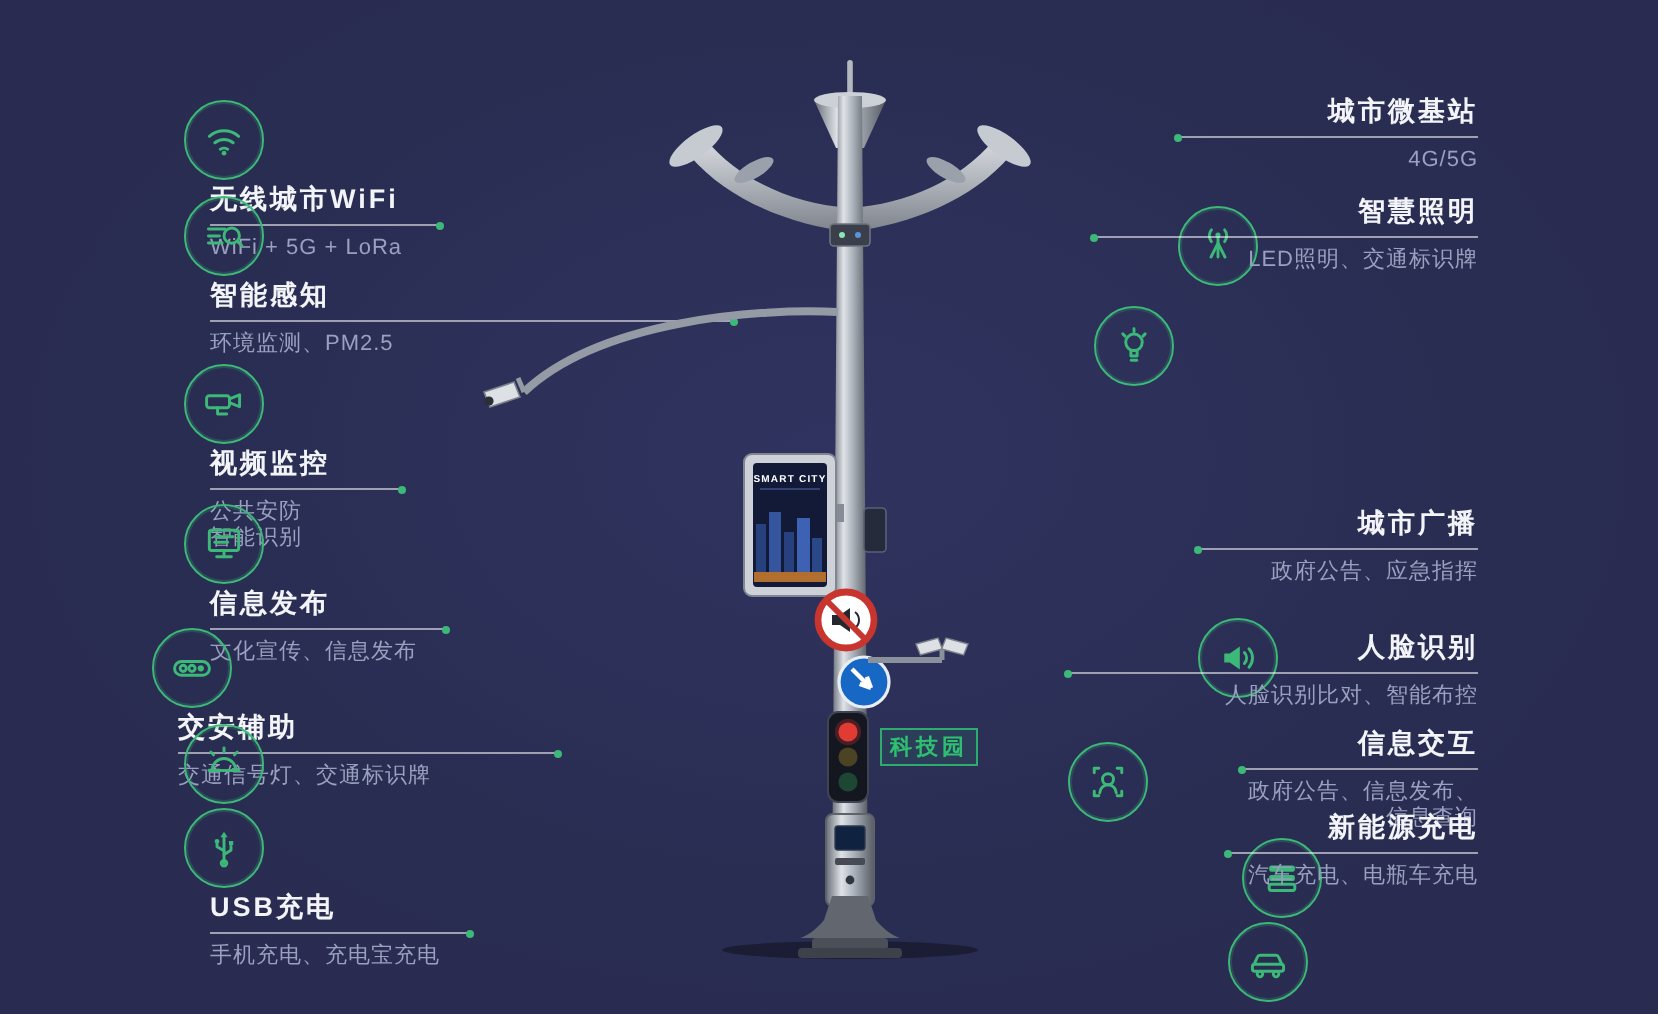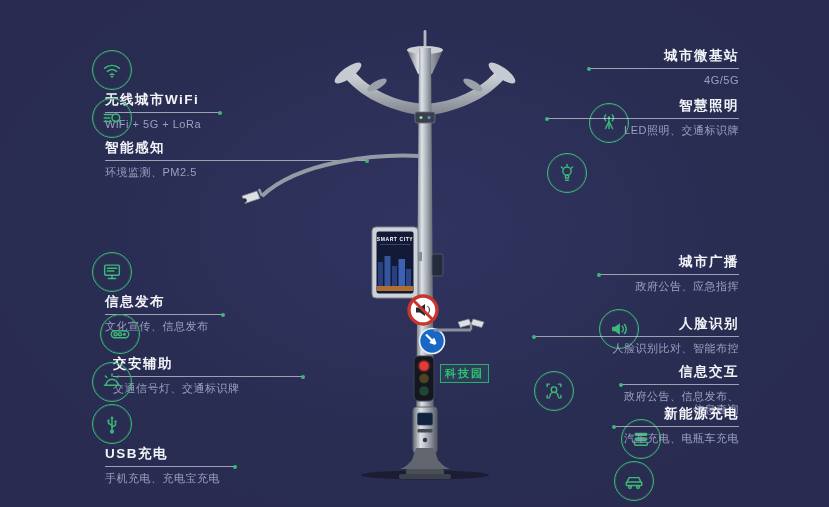--- a/index.html
+++ b/index.html
@@ -68,39 +68,54 @@
           <path d="M19.2 14.8l2.6 2.6"></path>
         </svg>
     </div>
     <div class="txt" style="width:262px">
       <div class="f-title">智能感知</div>
       <div class="f-line"></div>
       <div class="f-sub">环境监测、PM2.5</div>
     </div>
   </div>
 
+  <div class="feature left" style="top:182px;left:92px">
+    <div class="icon-circle">
+      <svg viewBox="0 0 24 24">
+          <rect x="2.5" y="7.5" width="12.5" height="6.5" rx="1.5"></rect>
+          <path d="M15 9.2l5.5-2.2v6.5L15 11.3"></path>
+          <path d="M8.5 14v3.5h5"></path>
+        </svg>
+    </div>
+    <div class="txt" style="width:96px">
+      <div class="f-title">视频监控</div>
+      <div class="f-line"></div>
+      <div class="f-sub">公共安防
+智能识别</div>
+    </div>
+  </div>
 
   <div class="feature left" style="top:252px;left:92px">
     <div class="icon-circle">
       <svg viewBox="0 0 24 24">
           <rect x="4" y="4.5" width="16" height="11" rx="1.2"></rect>
           <path d="M7 8h10"></path>
           <path d="M7 11h7"></path>
           <path d="M12 15.5v3.5"></path>
           <path d="M8 19h8"></path>
         </svg>
     </div>
     <div class="txt" style="width:118px">
       <div class="f-title">信息发布</div>
       <div class="f-line"></div>
       <div class="f-sub">文化宣传、信息发布</div>
     </div>
   </div>
 
-  <div class="feature left" style="top:314px;left:100px">
+  <div class="feature left" style="top:314px;left:76px">
     <div class="icon-circle">
       <svg viewBox="0 0 24 24">
           <rect x="2.5" y="8.5" width="19" height="7.5" rx="3.75"></rect>
           <circle cx="7.2" cy="12.2" r="1.7"></circle>
           <circle cx="12" cy="12.2" r="1.7"></circle>
           <circle class="fg" cx="16.8" cy="12.2" r="1.7"></circle>
         </svg>
     </div>
     <div class="txt" style="width:190px">
       <div class="f-title">交安辅助</div>

